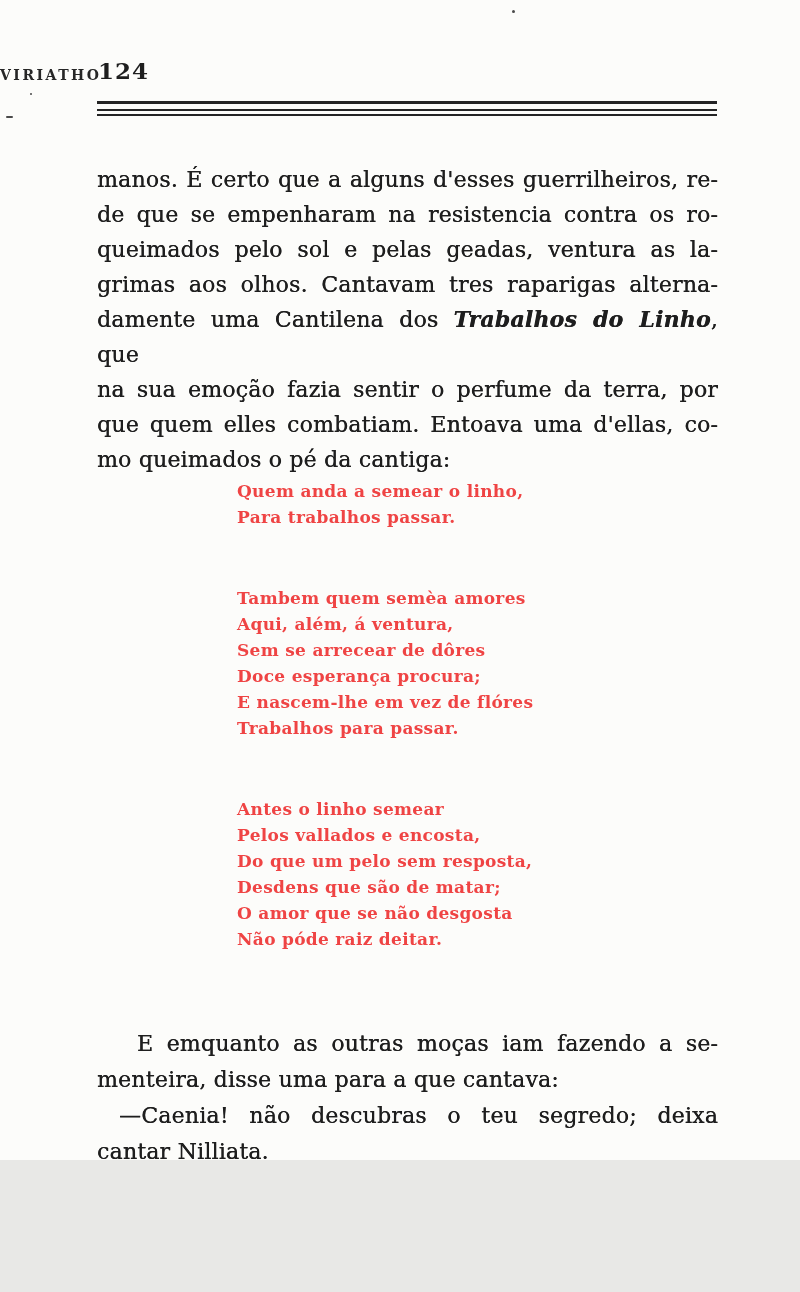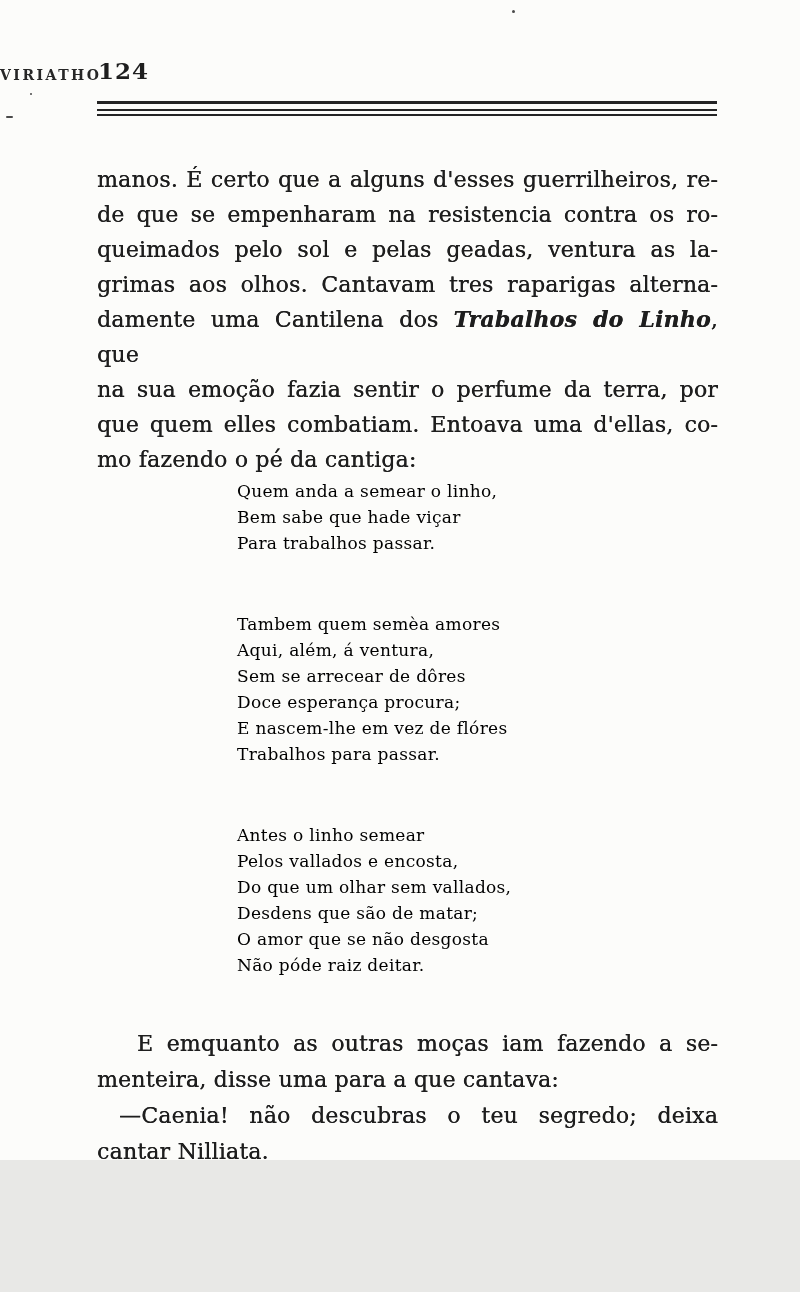--- a/index.html
+++ b/index.html
@@ -64,24 +64,24 @@
   .indent { text-indent: 40px; }
   .indent-sm { text-indent: 22px; }
   .emph { font-style: italic; font-weight: 700; }
 
   
   .verses {
     position: absolute;
     left: 237px;
     top: 478px;
     font-size: 17px;
-    font-weight: 400;
+    font-weight: 700;
     line-height: 26px;
     letter-spacing: 0.3px;
-    color: #000000;
+    color: #ef4444;
   }
   .verse { margin-bottom: 55px; }
   .verse:last-child { margin-bottom: 0; }
 
   
   .smudge {
     position: absolute;
     left: 0;
     top: 1257px;
     width: 42px;
@@ -122,41 +122,40 @@
   </div>
 
   <div class="para para-1">
     <div class="jline">manos. É certo que a alguns d'esses guerrilheiros, re-</div>
     <div class="jline">de que se empenharam na resistencia contra os ro-</div>
     <div class="jline">queimados pelo sol e pelas geadas, ventura as la-</div>
     <div class="jline">grimas aos olhos. Cantavam tres raparigas alterna-</div>
     <div class="jline"><span>damente uma Cantilena dos </span><span class="emph">Trabalhos do Linho</span><span>, que</span></div>
     <div class="jline">na sua emoção fazia sentir o perfume da terra, por</div>
     <div class="jline">que quem elles combatiam. Entoava uma d'ellas, co-</div>
-    <div class="line">mo fazendo o pé da cantiga:</div>
+    <div class="line">mo queimados o pé da cantiga:</div>
   </div>
 
   <div class="verses">
     <div class="verse">
       <div class="line">Quem anda a semear o linho,</div>
-      <div class="line">Bem sabe que hade viçar</div>
       <div class="line">Para trabalhos passar.</div>
     </div>
     <div class="verse">
       <div class="line">Tambem quem semèa amores</div>
       <div class="line">Aqui, além, á ventura,</div>
       <div class="line">Sem se arrecear de dôres</div>
       <div class="line">Doce esperança procura;</div>
       <div class="line">E nascem-lhe em vez de flóres</div>
       <div class="line">Trabalhos para passar.</div>
     </div>
     <div class="verse">
       <div class="line">Antes o linho semear</div>
       <div class="line">Pelos vallados e encosta,</div>
-      <div class="line">Do que um olhar sem vallados,</div>
+      <div class="line">Do que um pelo sem resposta,</div>
       <div class="line">Desdens que são de matar;</div>
       <div class="line">O amor que se não desgosta</div>
       <div class="line">Não póde raiz deitar.</div>
     </div>
   </div>
 
   <div class="para para-2">
     <div class="jline indent">E emquanto as outras moças iam fazendo a se-</div>
     <div class="line">menteira, disse uma para a que cantava:</div>
     <div class="jline indent-sm">—Caenia! não descubras o teu segredo; deixa</div>

